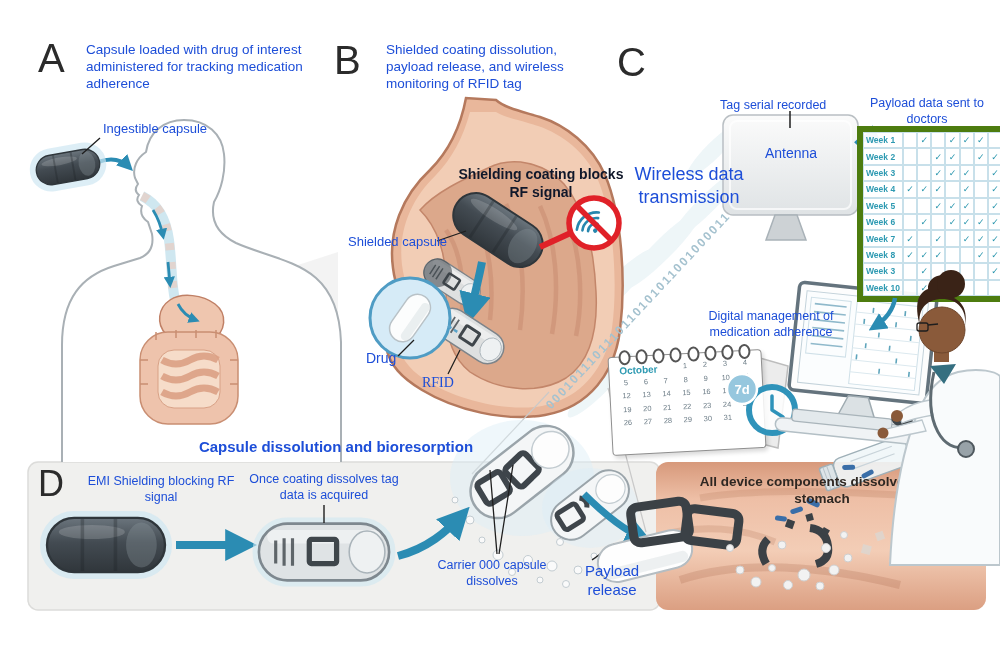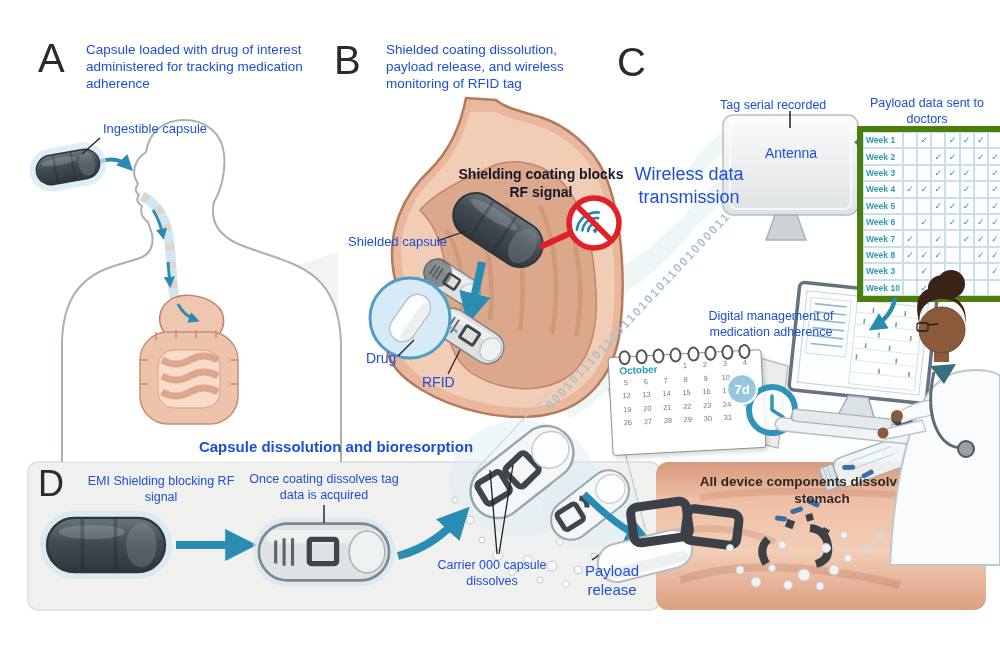--- a/index.html
+++ b/index.html
@@ -313,21 +313,21 @@
 
 <div class="lbl letter" style="left:38px;top:38px;">A</div>
 <div class="lbl" style="left:86px;top:42px;width:228px;font-size:13.5px;">Capsule loaded with drug of interest administered for tracking medication adherence</div>
 <div class="lbl" style="left:103px;top:121px;">Ingestible capsule</div>
 
 <div class="lbl letter" style="left:334px;top:40px;">B</div>
 <div class="lbl" style="left:386px;top:42px;width:218px;font-size:13.5px;">Shielded coating dissolution, payload release, and wireless monitoring of RFID tag</div>
 <div class="lbl red center" style="left:455px;top:166px;width:172px;font-size:14px;">Shielding coating blocks RF signal</div>
 <div class="lbl" style="left:348px;top:234px;">Shielded capsule</div>
 <div class="lbl" style="left:366px;top:350px;font-size:14px;">Drug</div>
-<div class="lbl" style="left:422px;top:374px;font-size:14px;">RFID</div>
+<div class="lbl" style="left:422px;top:374px;font-size:14px;font-family:Liberation Serif, serif;">RFID</div>
 
 <div class="lbl letter" style="left:617px;top:42px;">C</div>
 <div class="lbl center" style="left:632px;top:123px;width:114px;font-size:18px;margin-top:40px;">Wireless data transmission</div>
 <div class="lbl" style="left:720px;top:98px;font-size:12.5px;">Tag serial recorded</div>
 <div class="lbl center" style="left:725px;top:145px;width:132px;font-size:14px;">Antenna</div>
 <div class="lbl center" style="left:858px;top:96px;width:138px;font-size:12.5px;">Payload data sent to doctors</div>
 <div class="lbl center" style="left:694px;top:309px;width:154px;font-size:12.5px;">Digital management of medication adherence</div>
 <div id="binary">0001011101110110101011001000011</div>
 
 <div id="adh-table">

